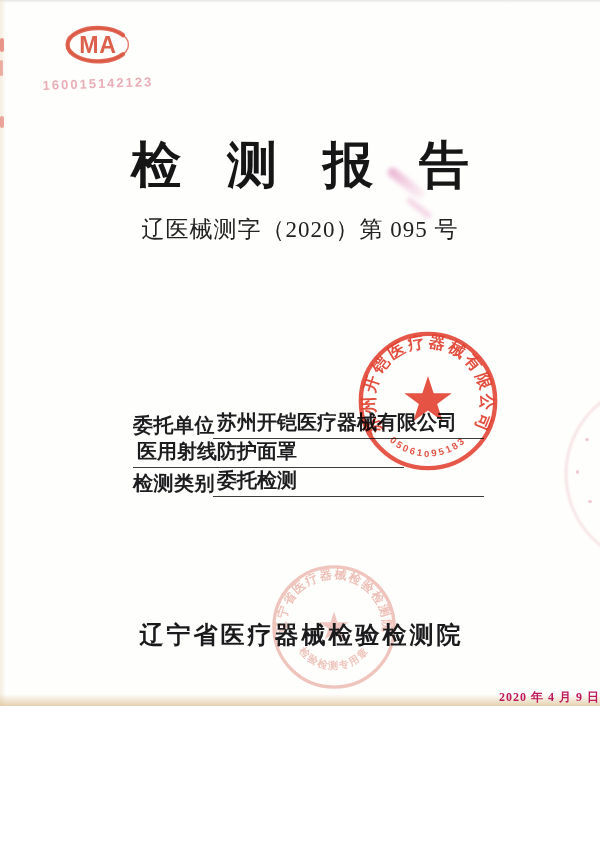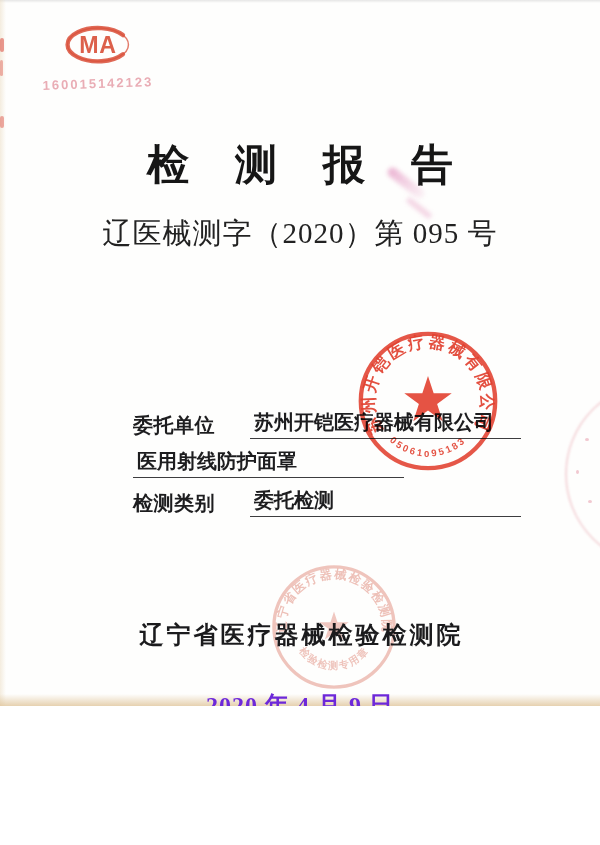--- a/index.html
+++ b/index.html
@@ -26,31 +26,31 @@
   .cma svg{display:block;}
   .cma-number{
     margin-top:-2px;font-family:"Liberation Sans","DejaVu Sans",sans-serif;
     font-size:13px;font-weight:600;letter-spacing:2px;color:#e59aa4;opacity:.8;
     transform:rotate(-2deg);white-space:nowrap;
   }
 
   
   .title{
     position:absolute;left:0;top:134px;width:100%;text-align:center;
-    font-size:42px;font-weight:700;color:#161616;line-height:62px;
+    font-size:50px;font-weight:700;color:#161616;line-height:62px;
   }
   .title .sp{letter-spacing:46px;margin-right:-46px;}
   .report-no{
     position:absolute;left:0;top:214px;width:100%;text-align:center;
-    font-size:29px;font-weight:500;letter-spacing:1px;color:#222;
+    font-size:23px;font-weight:500;letter-spacing:1px;color:#222;
   }
 
   
   .fields{position:absolute;left:133px;top:414px;}
-  .field-row{display:flex;align-items:flex-end;height:25px;margin-bottom:14px;gap:37px;}
+  .field-row{display:flex;align-items:flex-end;height:25px;margin-bottom:4px;}
   .field-label{
     width:80px;font-size:20px;font-weight:600;color:#1d1d1f;
     letter-spacing:0.5px;white-space:nowrap;flex:0 0 auto;
   }
   .field-value{
     width:265px;flex:0 0 auto;border-bottom:1.6px solid #3d3d3f;
     font-size:20px;font-weight:600;color:#1d1d1f;
     padding:0 2px 2px 4px;white-space:nowrap;
   }
 
@@ -61,22 +61,22 @@
   .stamp svg{display:block;width:100%;height:100%;}
   .ring-text{font-family:"Liberation Serif","DejaVu Serif",serif;font-weight:700;}
 
   
   .institute-name{
     position:absolute;left:0;top:619px;width:100%;text-align:center;
     font-size:24px;font-weight:700;color:#1b1b1d;
   }
   .institute-name .sp{letter-spacing:3px;margin-right:-3px;}
   .issue-date{
-    position:absolute;left:0;top:689px;width:100%;text-align:center;
-    font-size:24px;font-weight:700;letter-spacing:1px;color:#6d28d9;
+    position:absolute;left:0;top:689px;width:100%;text-align:right;
+    font-size:12px;font-weight:700;letter-spacing:1px;color:#be185d;
   }
 
   
   .smudge{
     position:absolute;left:384px;top:178px;width:44px;height:10px;
     background:linear-gradient(to right,rgba(214,94,160,.45),rgba(214,94,160,.08));
     transform:rotate(38deg);filter:blur(2px);border-radius:6px;
   }
   .smudge2{
     position:absolute;left:404px;top:205px;width:30px;height:6px;

